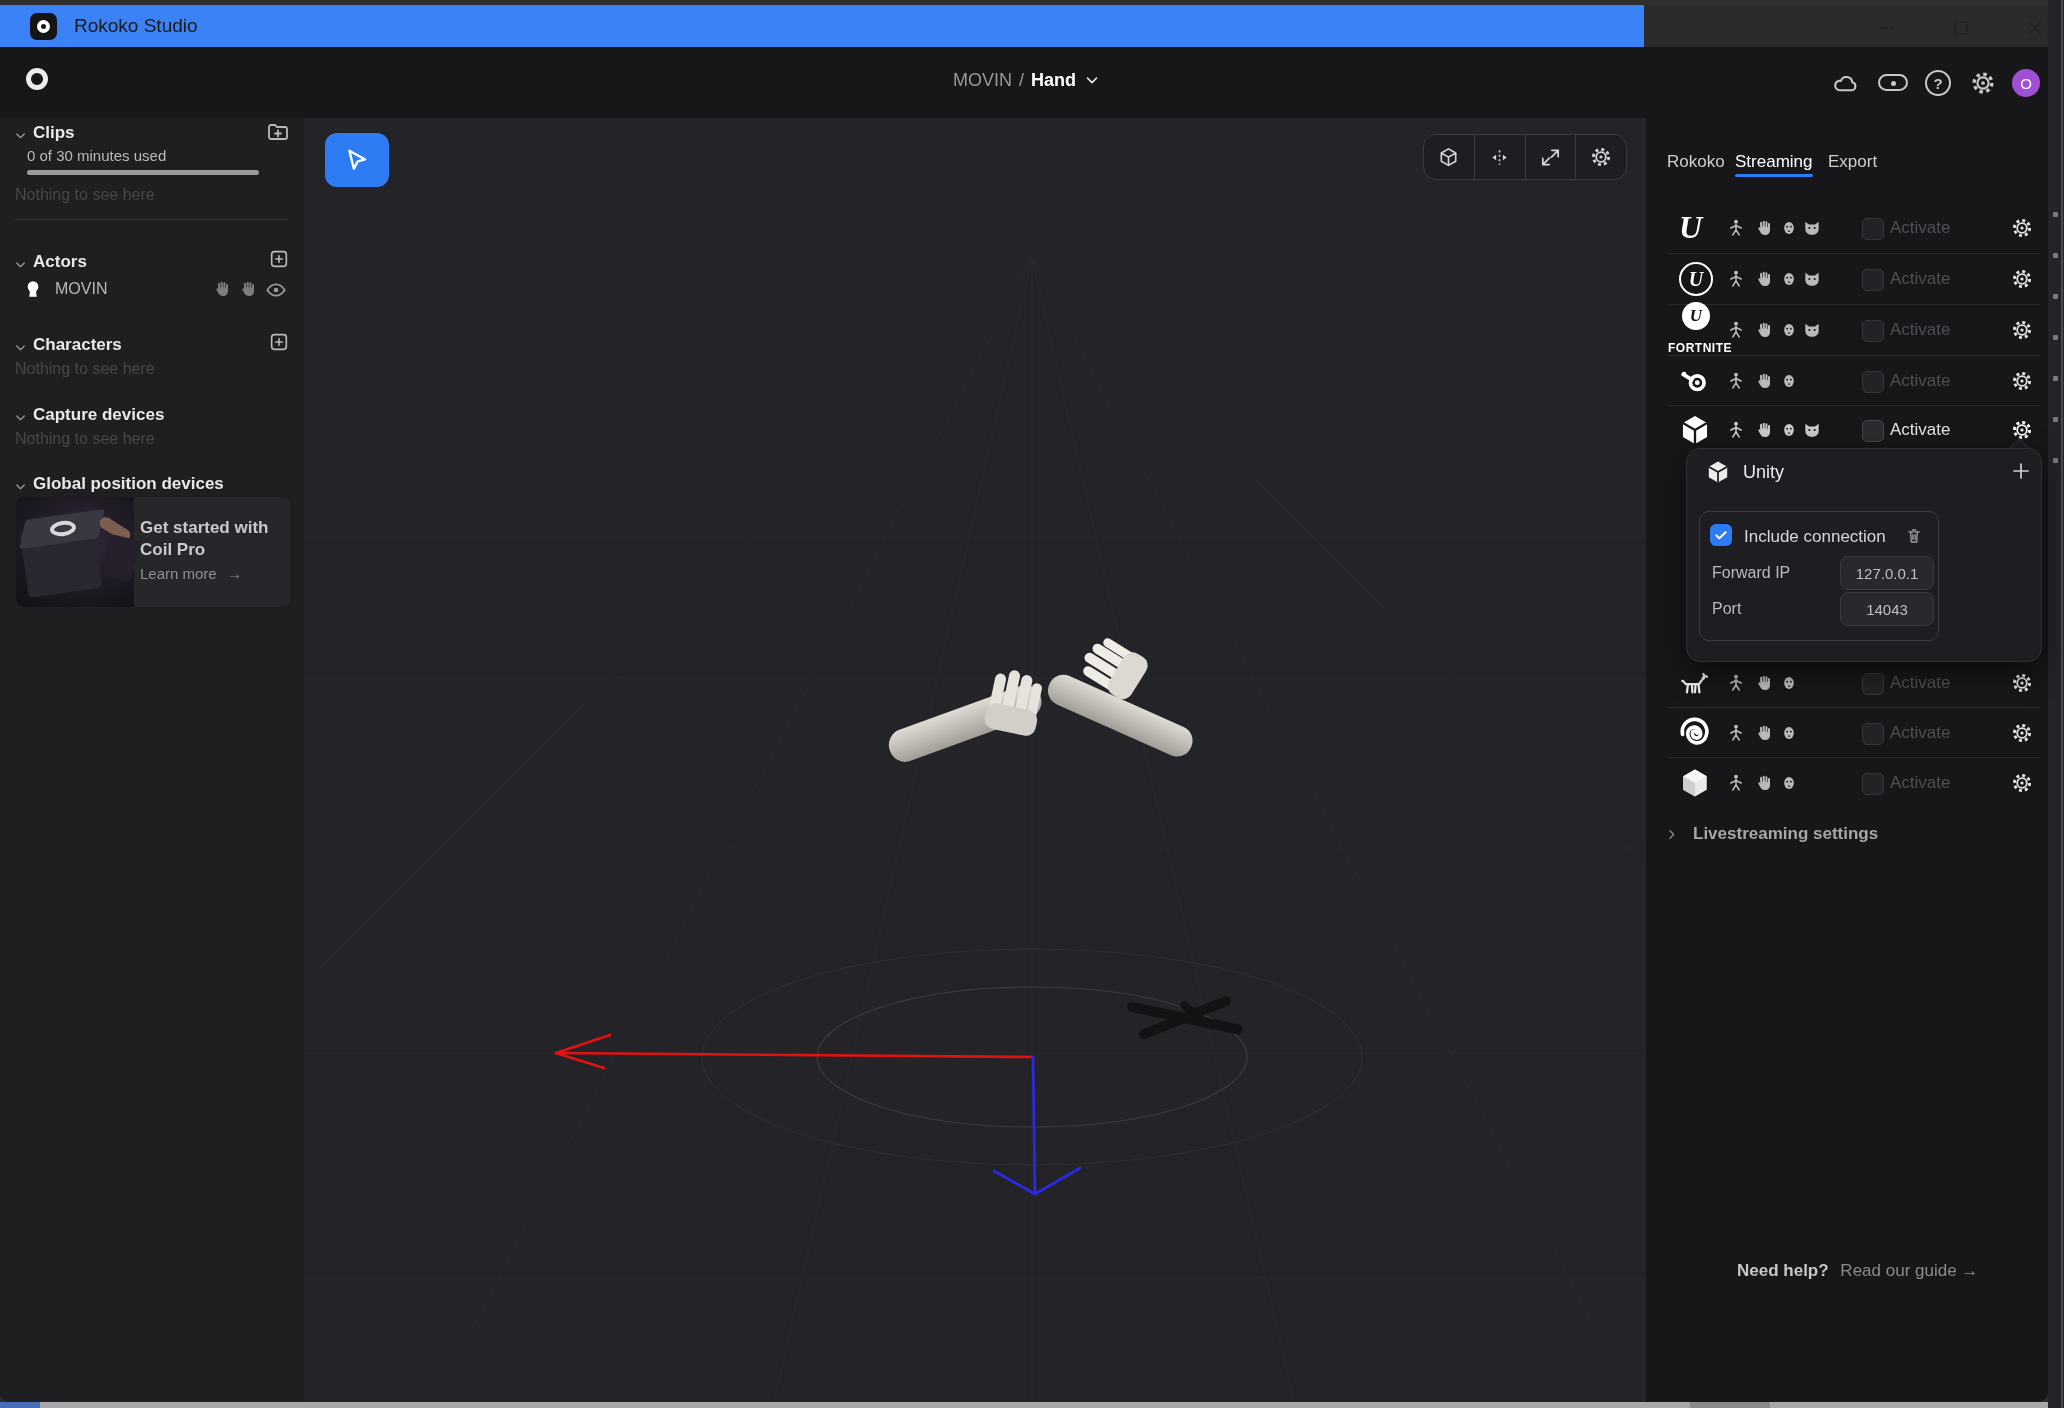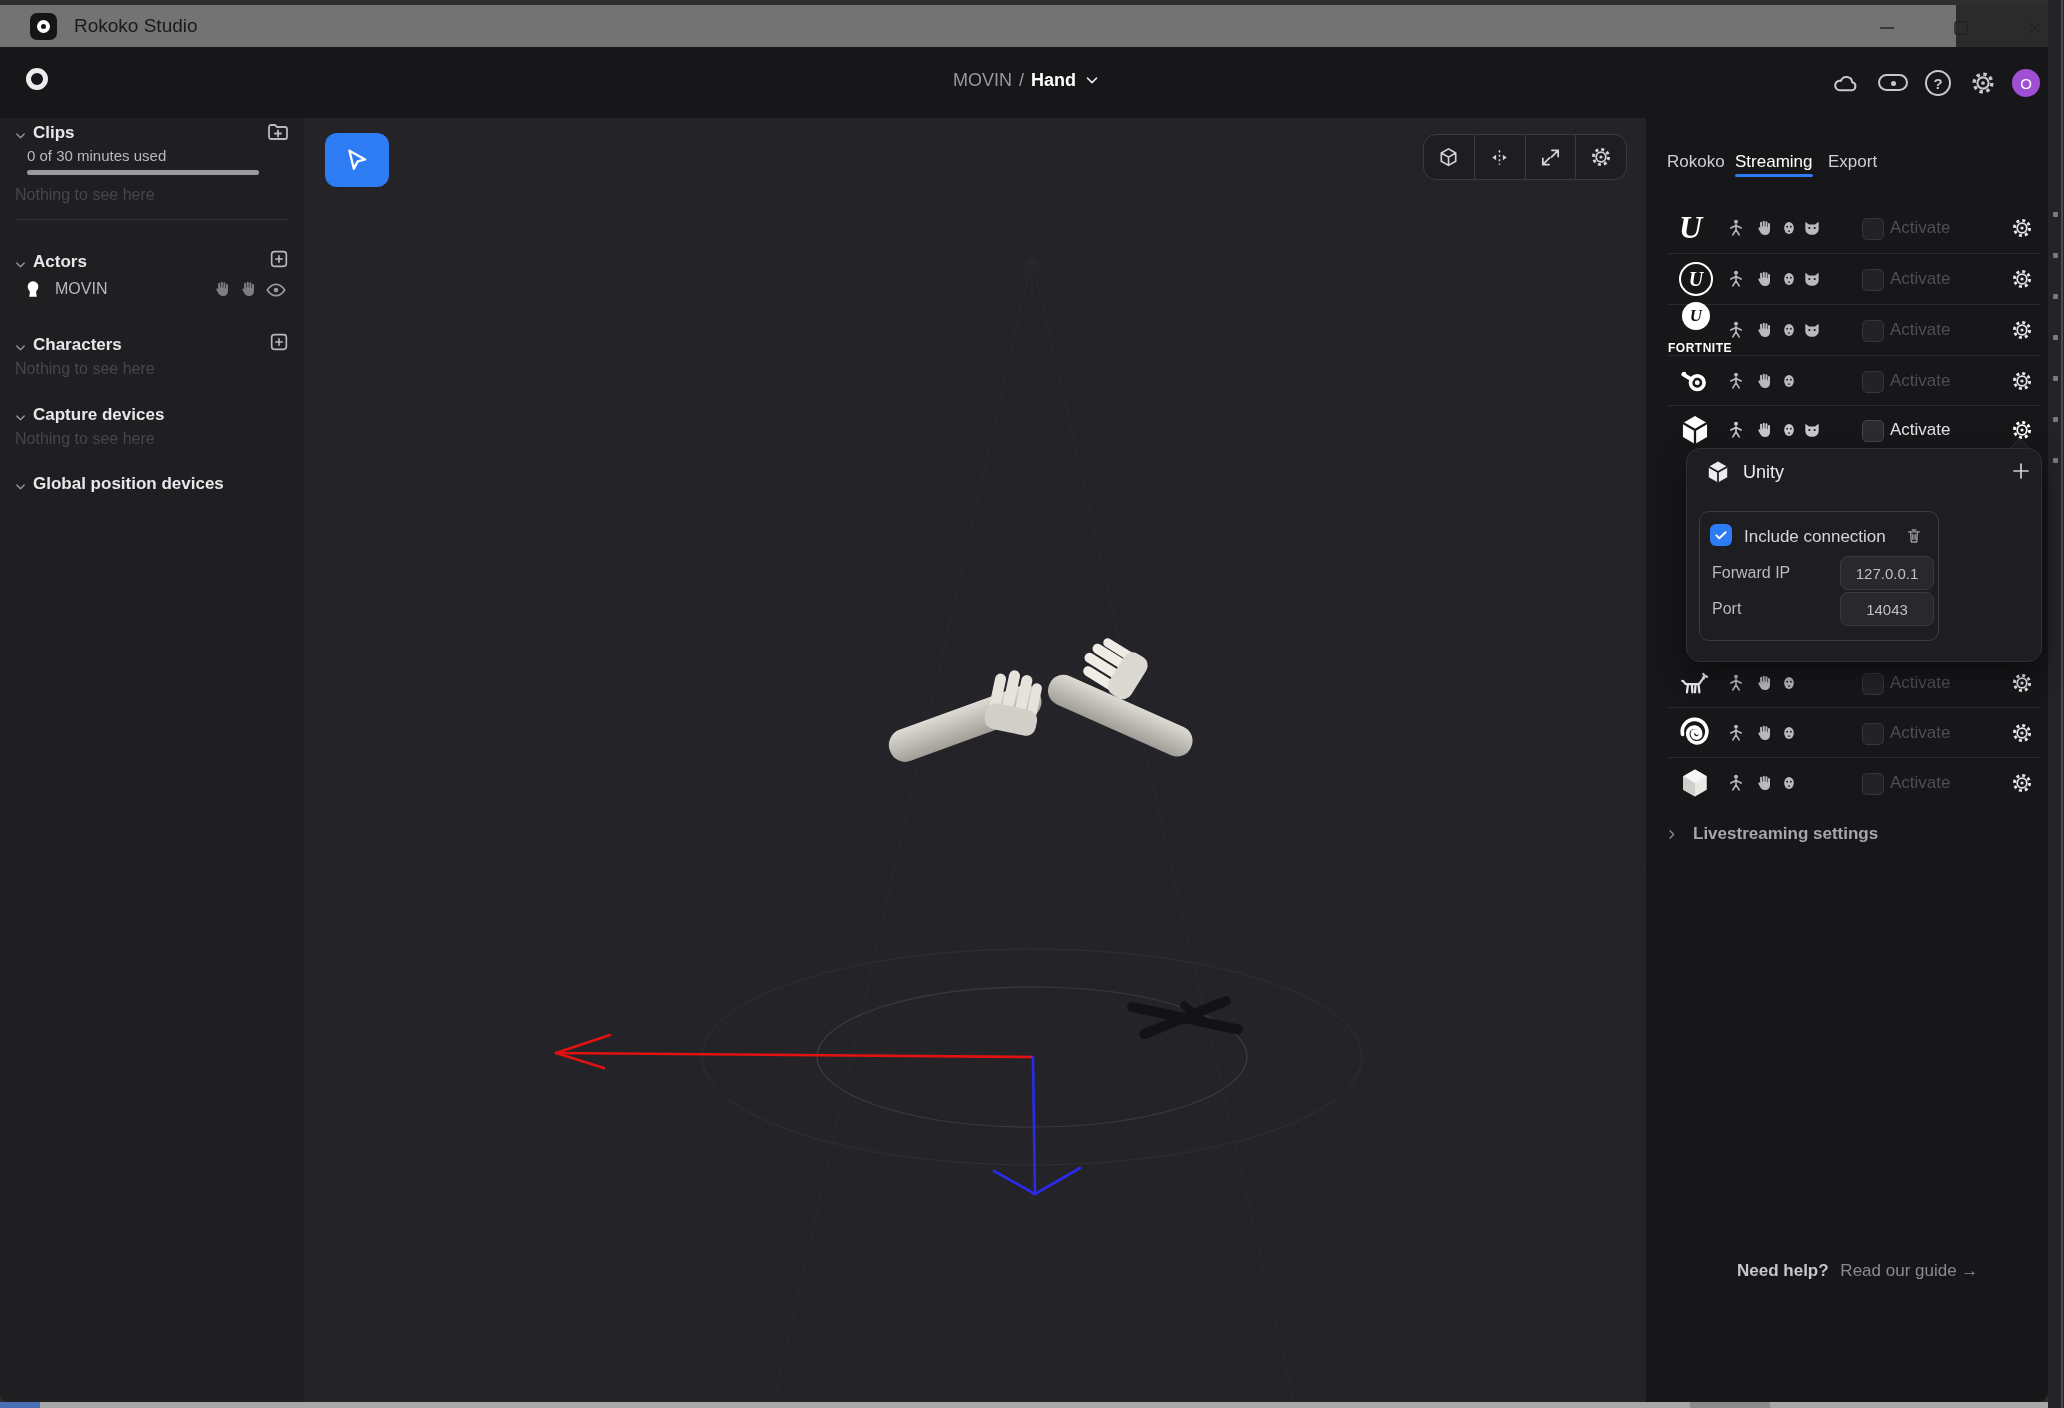--- a/index.html
+++ b/index.html
@@ -1,21 +1,21 @@
 <!DOCTYPE html>
 <html><head>
 <meta charset="utf-8">
 <style>
   html,body{margin:0;padding:0;background:#2b2b2b;}
   #root{position:relative;width:2064px;height:1408px;overflow:hidden;
         font-family:"Liberation Sans",sans-serif;background:#2b2b2b;}
   .abs{position:absolute;}
   .ic{display:block;}
   
-  #titlebar{left:0;top:5px;width:1956px;height:42px;background:#737373;}
+  #titlebar{left:0;top:5px;width:1644px;height:42px;background:#3b82f6;}
   #appbg{left:0;top:47px;width:2048px;height:1355px;background:#17171a;border-radius:0 0 10px 10px;}
   #sidebar{left:0;top:118px;width:304px;height:1284px;background:#1f1f22;border-radius:0 0 0 10px;}
   #viewport{left:304px;top:118px;width:1342px;height:1284px;background:#242428;overflow:hidden;}
   
   .sec-title{font-size:17px;font-weight:700;color:#e8e8ea;}
   .dim{color:#46464b;font-size:16px;}
   .row-label{font-size:17px;color:#4e4e54;}
   input{outline:none;}
   .chip-input{background:#29292d;border:1px solid #3a3a3e;border-radius:8px;color:#bfbfc4;
               font-family:"Liberation Sans",sans-serif;}
@@ -247,20 +247,34 @@
         <use href="#s-chevdown"></use>
       </svg>
   <div class="abs sec-title" style="left:33px;top:287px;">Capture devices</div>
   <div class="abs dim" style="left:15px;top:312px;">Nothing to see here</div>
 
   <svg class="ic abs" style="left:13px;top:361px;color:#9a9a9e;" width="15" height="15" viewBox="0 0 24 24">
         <use href="#s-chevdown"></use>
       </svg>
   <div class="abs sec-title" style="left:33px;top:356px;">Global position devices</div>
 
+  <div class="abs" style="left:16px;top:379px;width:274px;height:110px;background:#27272b;border-radius:8px;overflow:hidden;">
+    <div class="abs" style="left:0;top:0;width:118px;height:110px;background:radial-gradient(90px 80px at 55% 40%, #332a3d 0%, #201b26 55%, #141217 100%);">
+      <div class="abs" style="left:8px;top:30px;width:74px;height:66px;background:#2a2730;transform:rotate(-8deg);border-radius:4px;"></div>
+      <div class="abs" style="left:6px;top:18px;width:80px;height:28px;background:#3a3642;transform:rotate(-8deg) skewX(-20deg);border-radius:3px;"></div>
+      <div class="abs" style="left:34px;top:24px;width:26px;height:15px;border:4px solid #d8d8d8;border-radius:50%;box-sizing:border-box;transform:rotate(-8deg);"></div>
+      <div class="abs" style="left:82px;top:26px;width:34px;height:12px;background:#8a6a57;border-radius:6px;transform:rotate(32deg);opacity:.85;"></div>
+      <div class="abs" style="left:90px;top:40px;width:30px;height:42px;background:#241f2a;border-radius:4px;transform:rotate(14deg);"></div>
+    </div>
+    <div class="abs" style="left:124px;top:20px;width:140px;font-size:17px;font-weight:700;color:#c9c9cc;line-height:22px;">Get started with Coil Pro</div>
+    <div class="abs" style="left:124px;top:68px;font-size:15px;color:#8f8f94;">
+      <span>Learn more</span>
+      <span style="margin-left:6px;">→</span>
+    </div>
+  </div>
 </div>
 
 <div id="viewport" class="abs">
   <svg class="abs" width="1342" height="1284" viewBox="0 0 1342 1284" style="left:0;top:0;">
 
     <g stroke="#2a2a2e" stroke-width="1" fill="none">
       <line x1="728" y1="140" x2="728" y2="1284"></line>
       <line x1="728" y1="140" x2="-420" y2="1284"></line>
       <line x1="728" y1="140" x2="130" y2="1284"></line>
       <line x1="728" y1="140" x2="470" y2="1284"></line>

